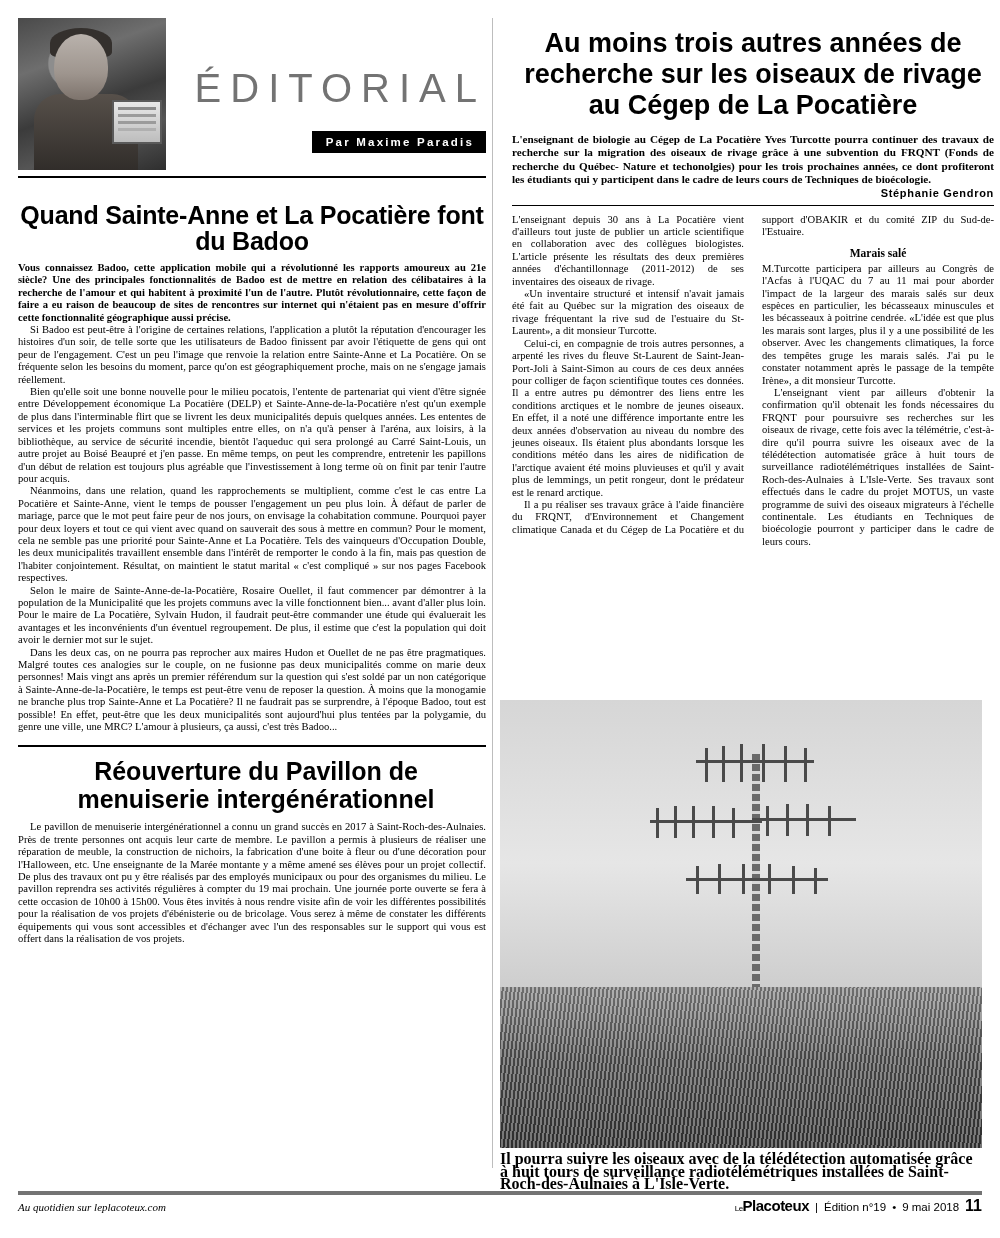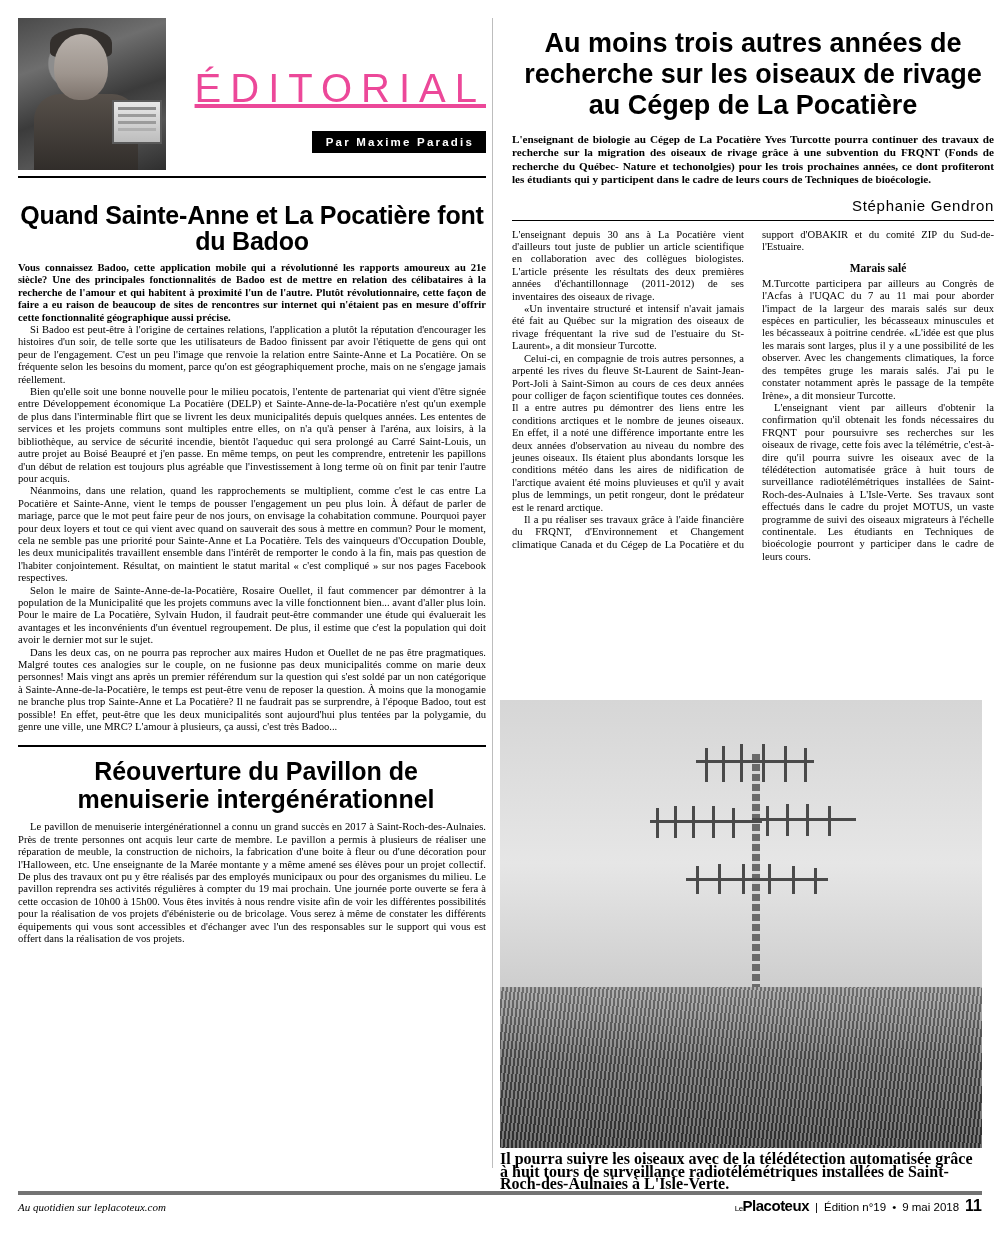--- a/index.html
+++ b/index.html
@@ -110,23 +110,22 @@
     box-shadow: 0 7px 0 #9b9b9b, 0 14px 0 #9b9b9b, 0 21px 0 #b0b0b0;
   }
 
   .edito-title {
     position: absolute;
     right: 0;
     top: 48px;
     font-family: "Liberation Sans", sans-serif;
     font-size: 40px;
     letter-spacing: 9px;
-    color: #ec4899;
+    color: #737373;
     font-weight: 400;
-    text-decoration: underline;
   }
   .byline-bar {
     position: absolute;
     right: 0;
     top: 113px;
     background: #000;
     color: #fff;
     font-family: "Liberation Sans", sans-serif;
     font-size: 11.5px;
     font-weight: bold;
@@ -180,25 +179,24 @@
   }
   .deck {
     font-family: "Liberation Serif", serif;
     font-weight: bold;
     font-size: 11.2px;
     line-height: 13.4px;
     text-align: justify;
   }
   .credit {
     font-family: "Liberation Sans", sans-serif;
-    font-size: 15px;
-    font-weight: normal;
+    font-size: 11px;
+    font-weight: bold;
     letter-spacing: 0.7px;
     text-align: right;
-    margin-top: 10px;
   }
   .rule-thin {
     border-top: 1px solid #000;
     margin: 6px 0 8px 0;
   }
 
   .two-col {
     column-count: 2;
     column-gap: 18px;
   }

